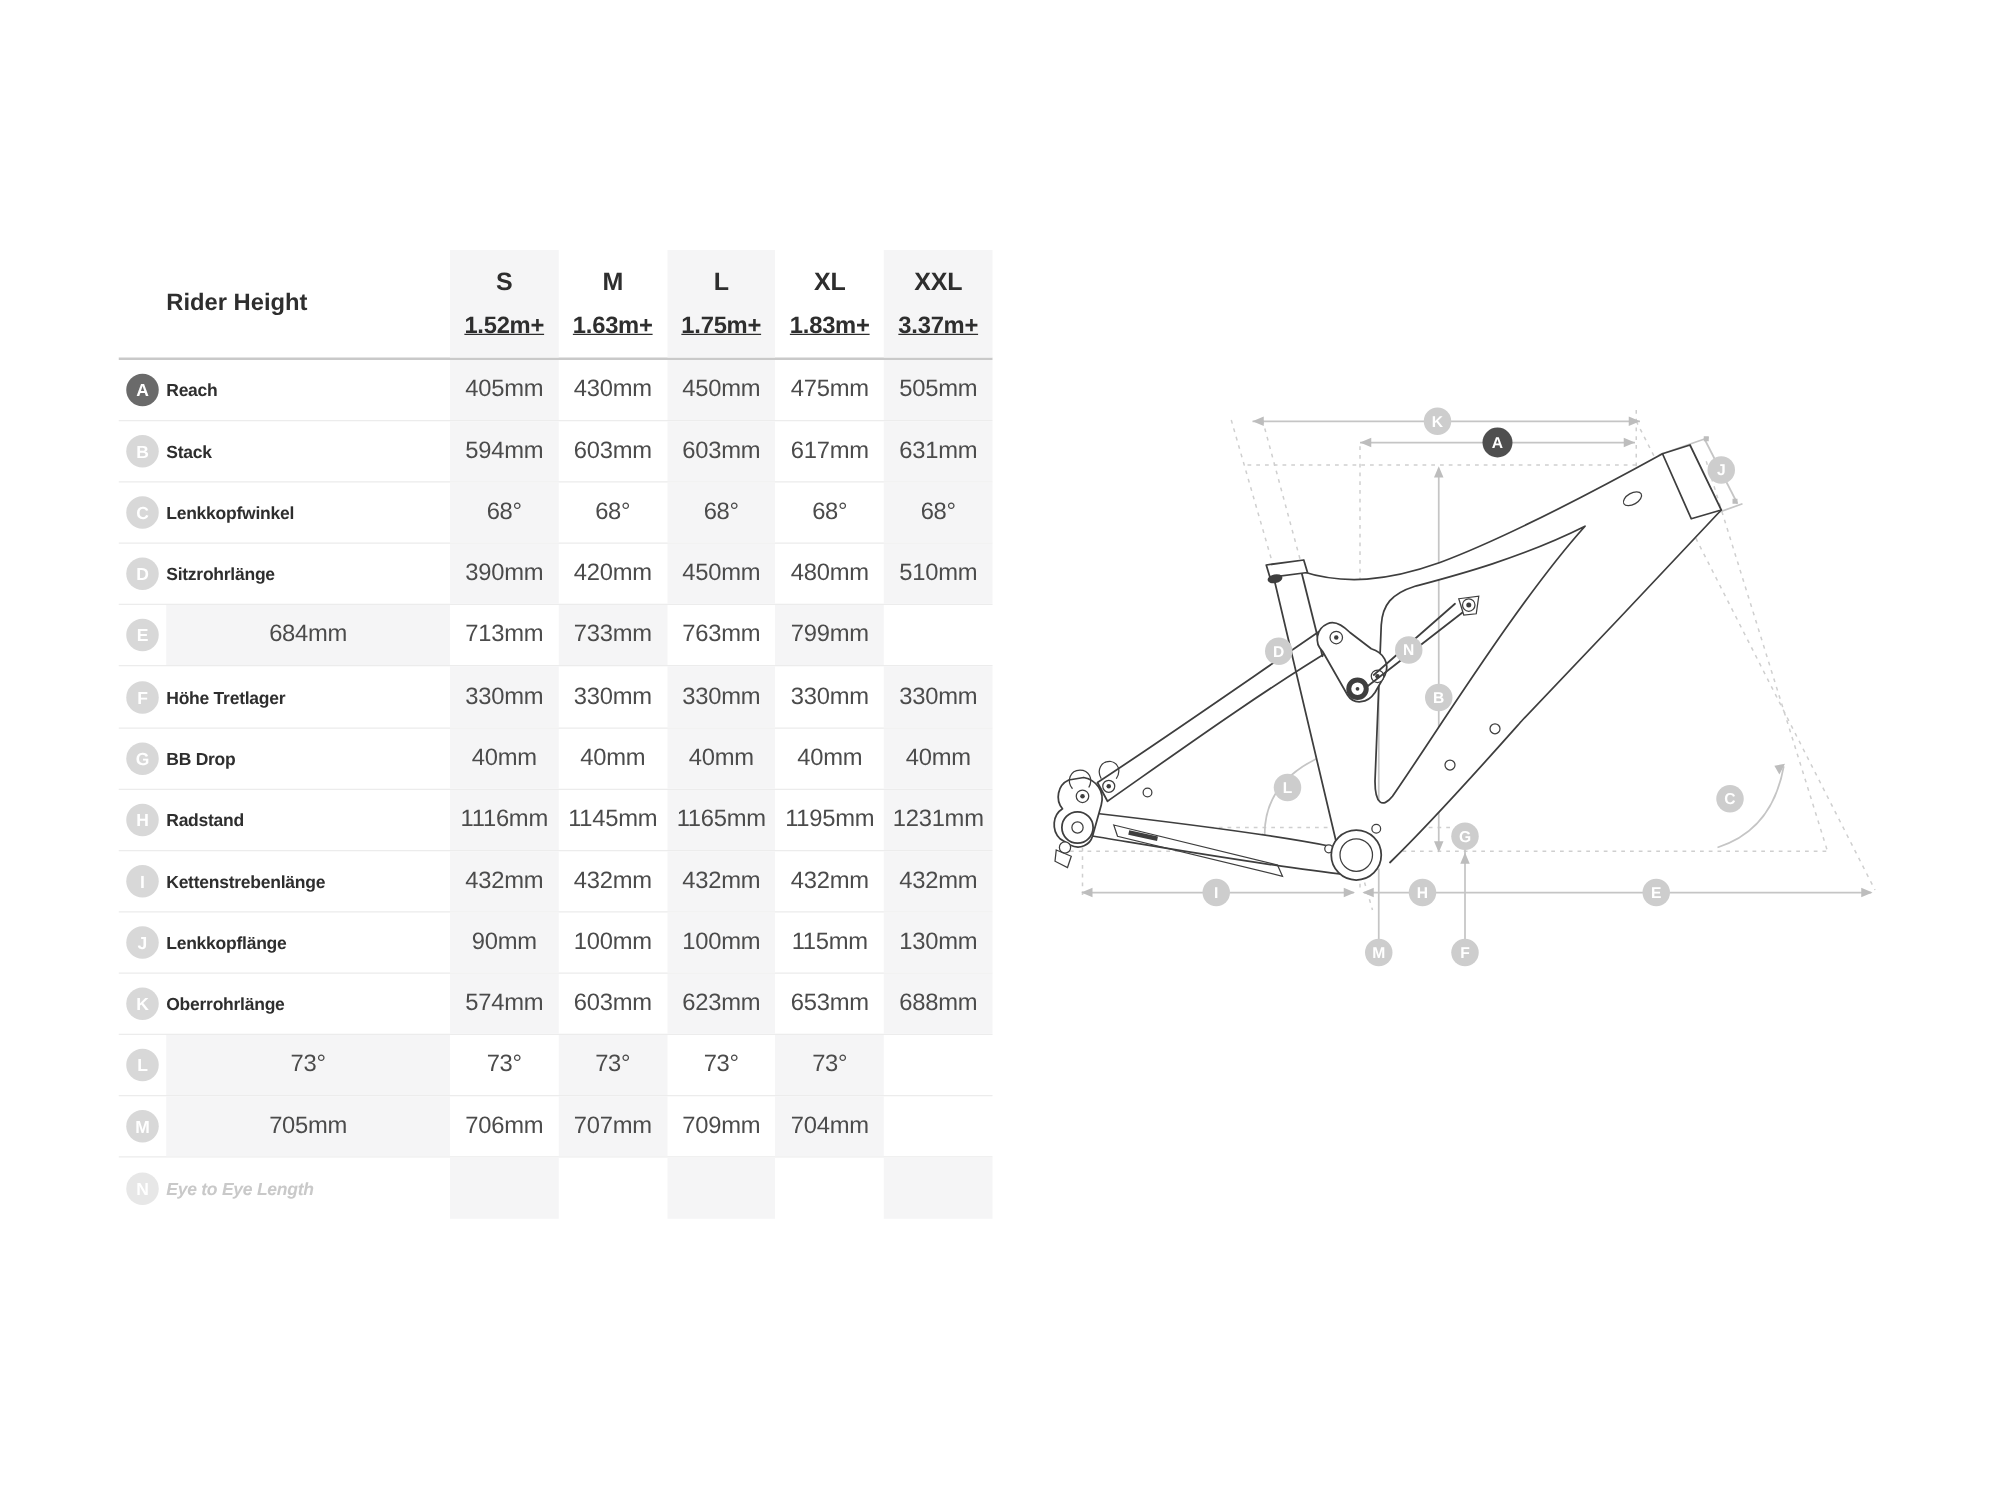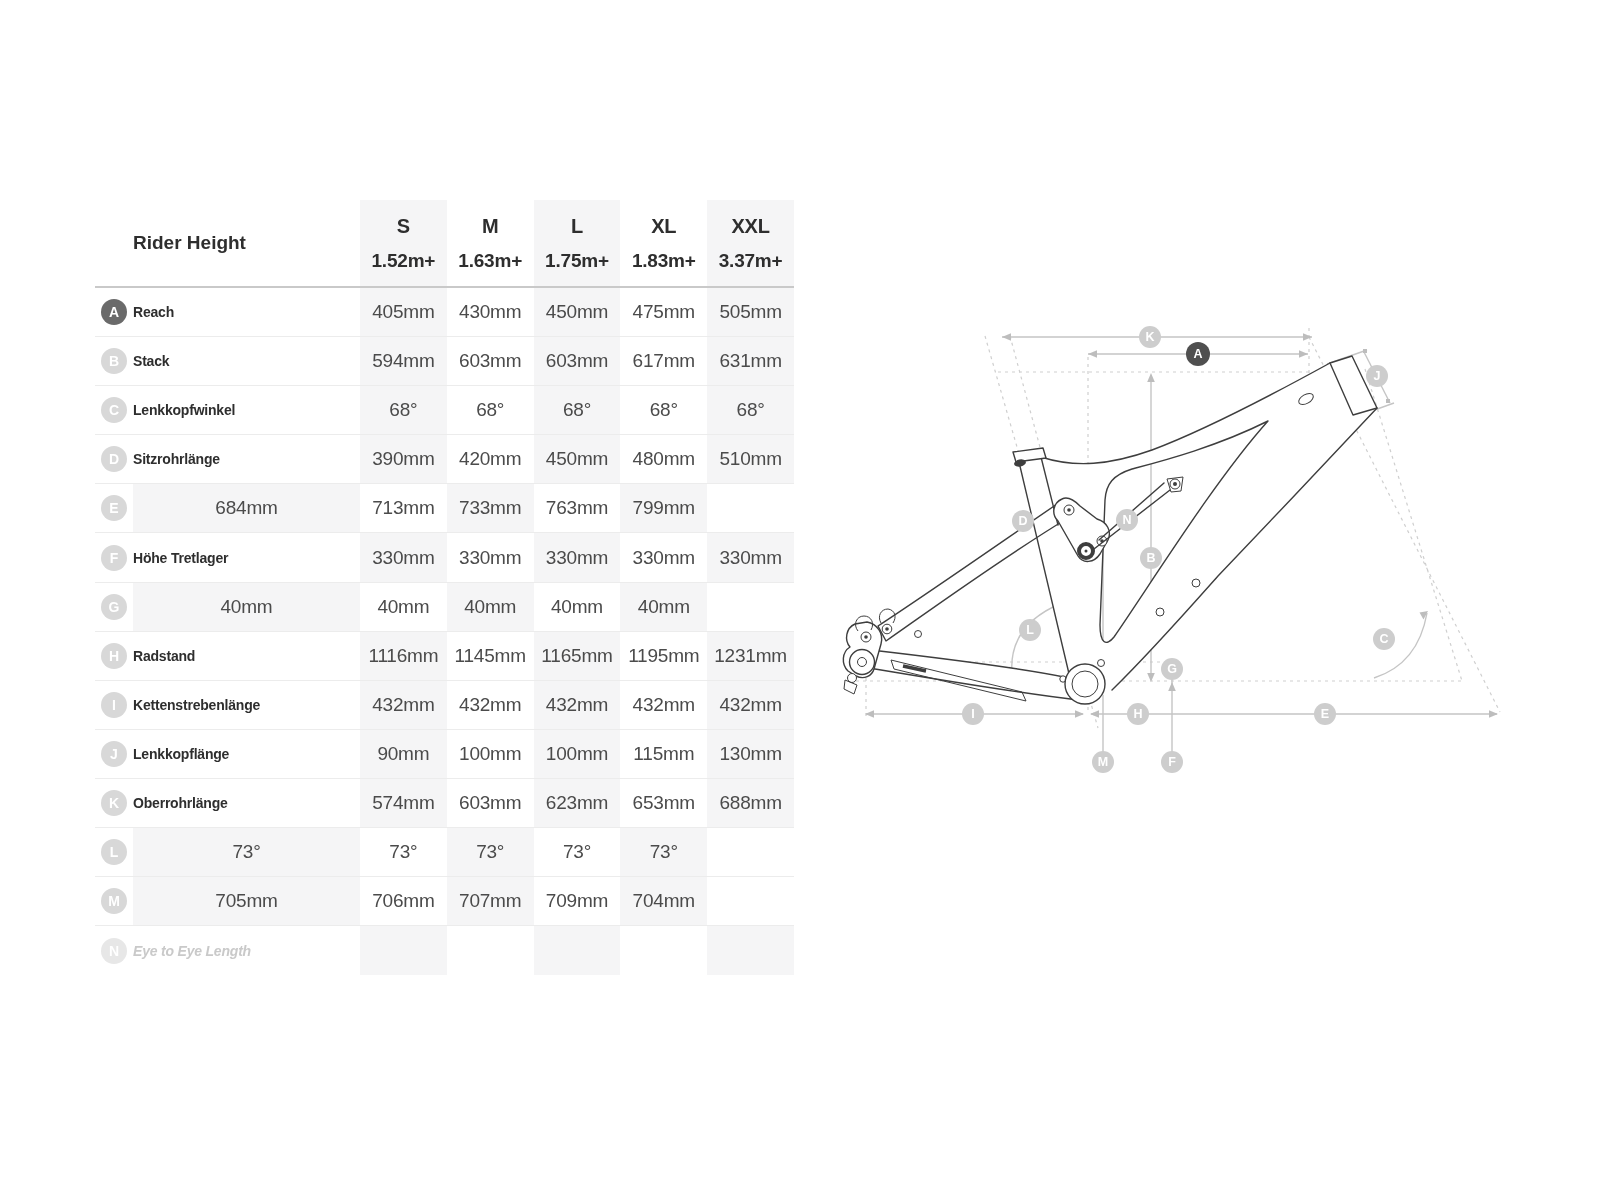--- a/index.html
+++ b/index.html
@@ -18,21 +18,21 @@
          font-weight:bold;font-size:14px;display:flex;align-items:center;justify-content:center;}
   .g-row.hl .badge{background:#6a6a6a;}
   .g-row.disabled .badge{background:#e7e7e7;}
   .label-cell{font-size:14px;font-weight:bold;color:#2e2e2e;letter-spacing:-0.2px;}
   .g-row.disabled .label-cell{color:#c9c9c9;font-style:italic;}
   .val{justify-content:center;font-size:19px;color:#4b4b4b;letter-spacing:-0.2px;}
   .val.stripe{background:#f5f5f6;}
   .hdrcell{flex-direction:column;justify-content:flex-end;align-items:center;
            padding-bottom:14px;box-sizing:border-box;gap:12px;}
   .hdrcell .size{font-size:20px;font-weight:bold;color:#2e2e2e;}
-  .hdrcell .ht{font-size:19px;font-weight:bold;color:#2e2e2e;}
+  .hdrcell .ht{font-size:19px;font-weight:bold;color:#2e2e2e;text-decoration:underline;}
   .corner{align-items:flex-end;padding-bottom:32px;box-sizing:border-box;
           font-size:19px;font-weight:bold;color:#2e2e2e;}
 
   
   #diagram{position:absolute;left:0;top:0;}
   .dim{stroke:#c5c5c5;stroke-width:1.4;fill:none;}
   .dsh{stroke:#cfcfcf;stroke-width:1.2;fill:none;stroke-dasharray:3 4;}
   .arr{fill:#bdbdbd;stroke:none;}
   .frm{stroke:#3e3e3e;stroke-width:1.4;fill:none;stroke-linejoin:round;stroke-linecap:round;}
   .frmthin{stroke:#3e3e3e;stroke-width:1;fill:none;}
@@ -142,20 +142,21 @@
       <div class="cell val">330mm</div>
       <div class="cell val stripe">330mm</div>
       <div class="cell val">330mm</div>
       <div class="cell val stripe">330mm</div>
     </div>
 
     <div class="g-row">
       <div class="cell badge-cell">
           <span class="badge">G</span>
         </div>
+      <div class="cell label-cell">BB Drop</div>
       <div class="cell val stripe">40mm</div>
       <div class="cell val">40mm</div>
       <div class="cell val stripe">40mm</div>
       <div class="cell val">40mm</div>
       <div class="cell val stripe">40mm</div>
     </div>
 
     <div class="g-row">
       <div class="cell badge-cell">
           <span class="badge">H</span>

